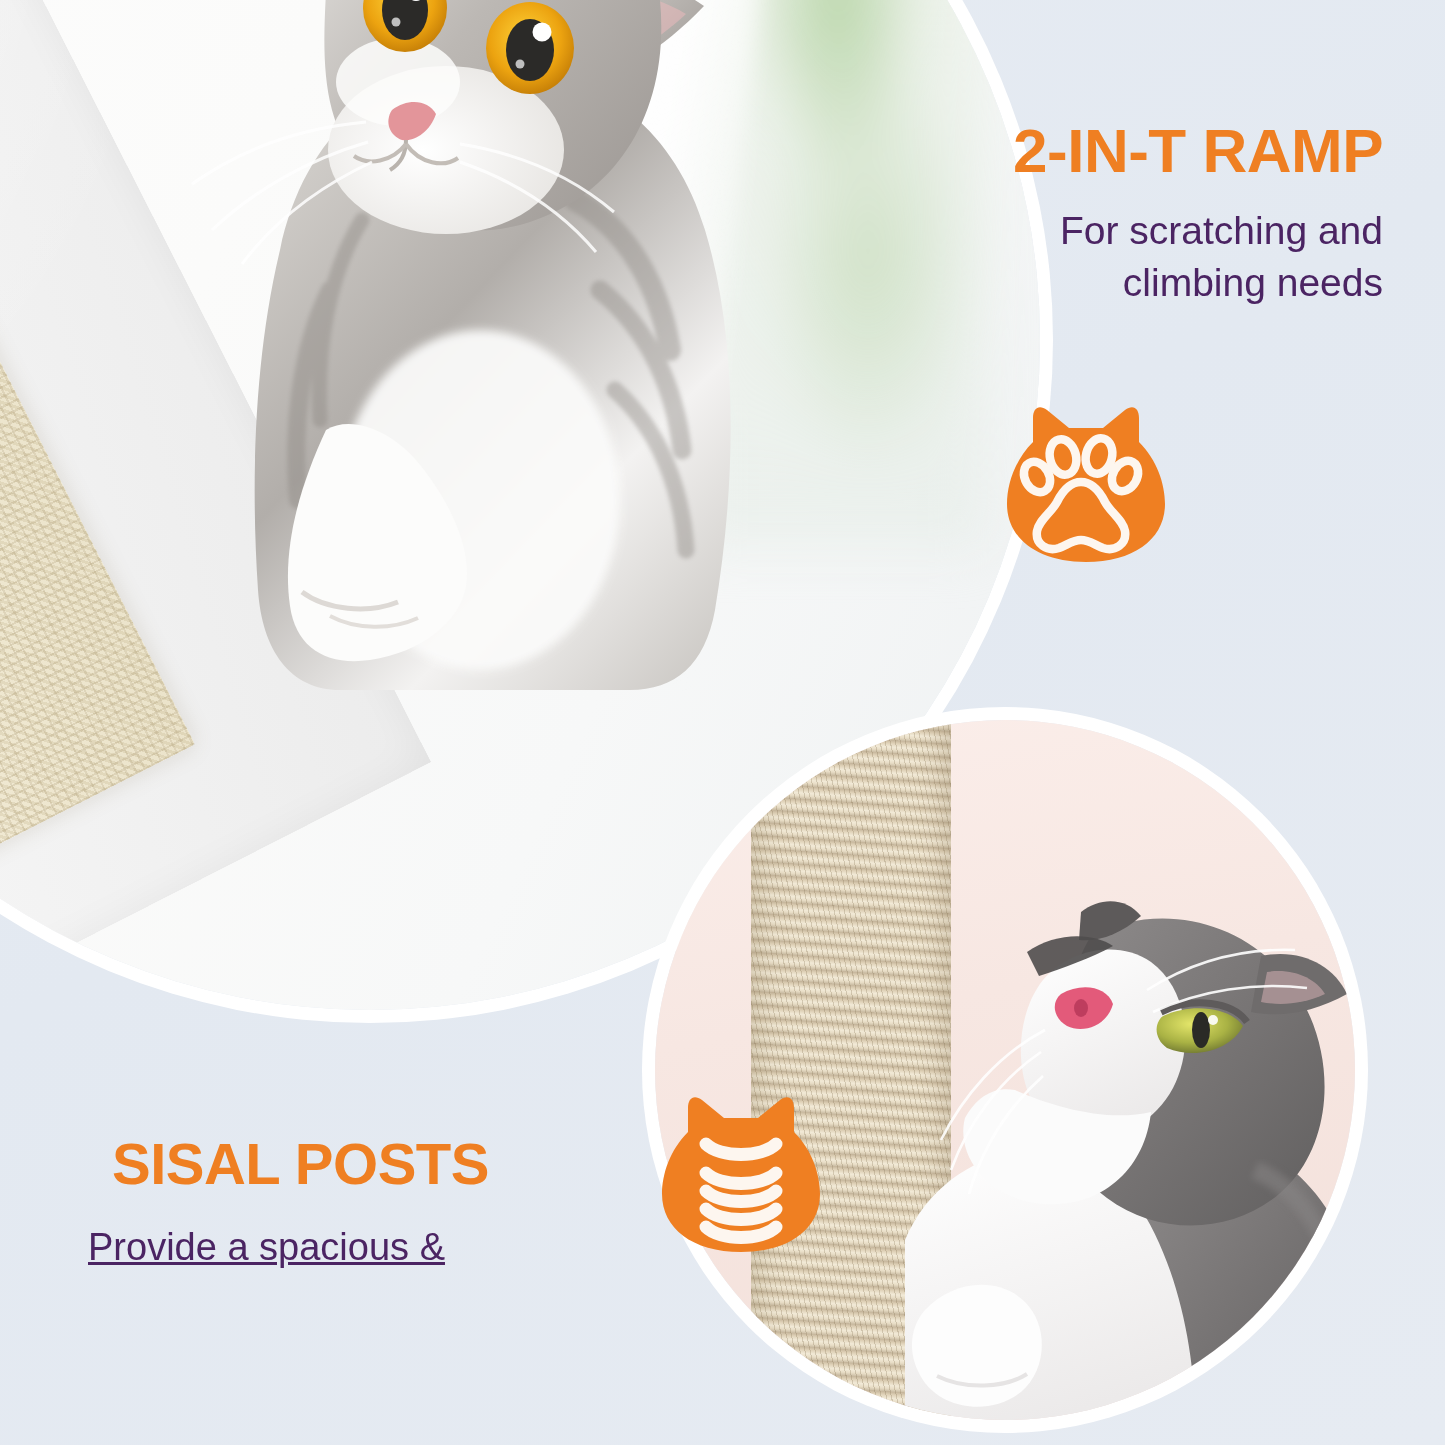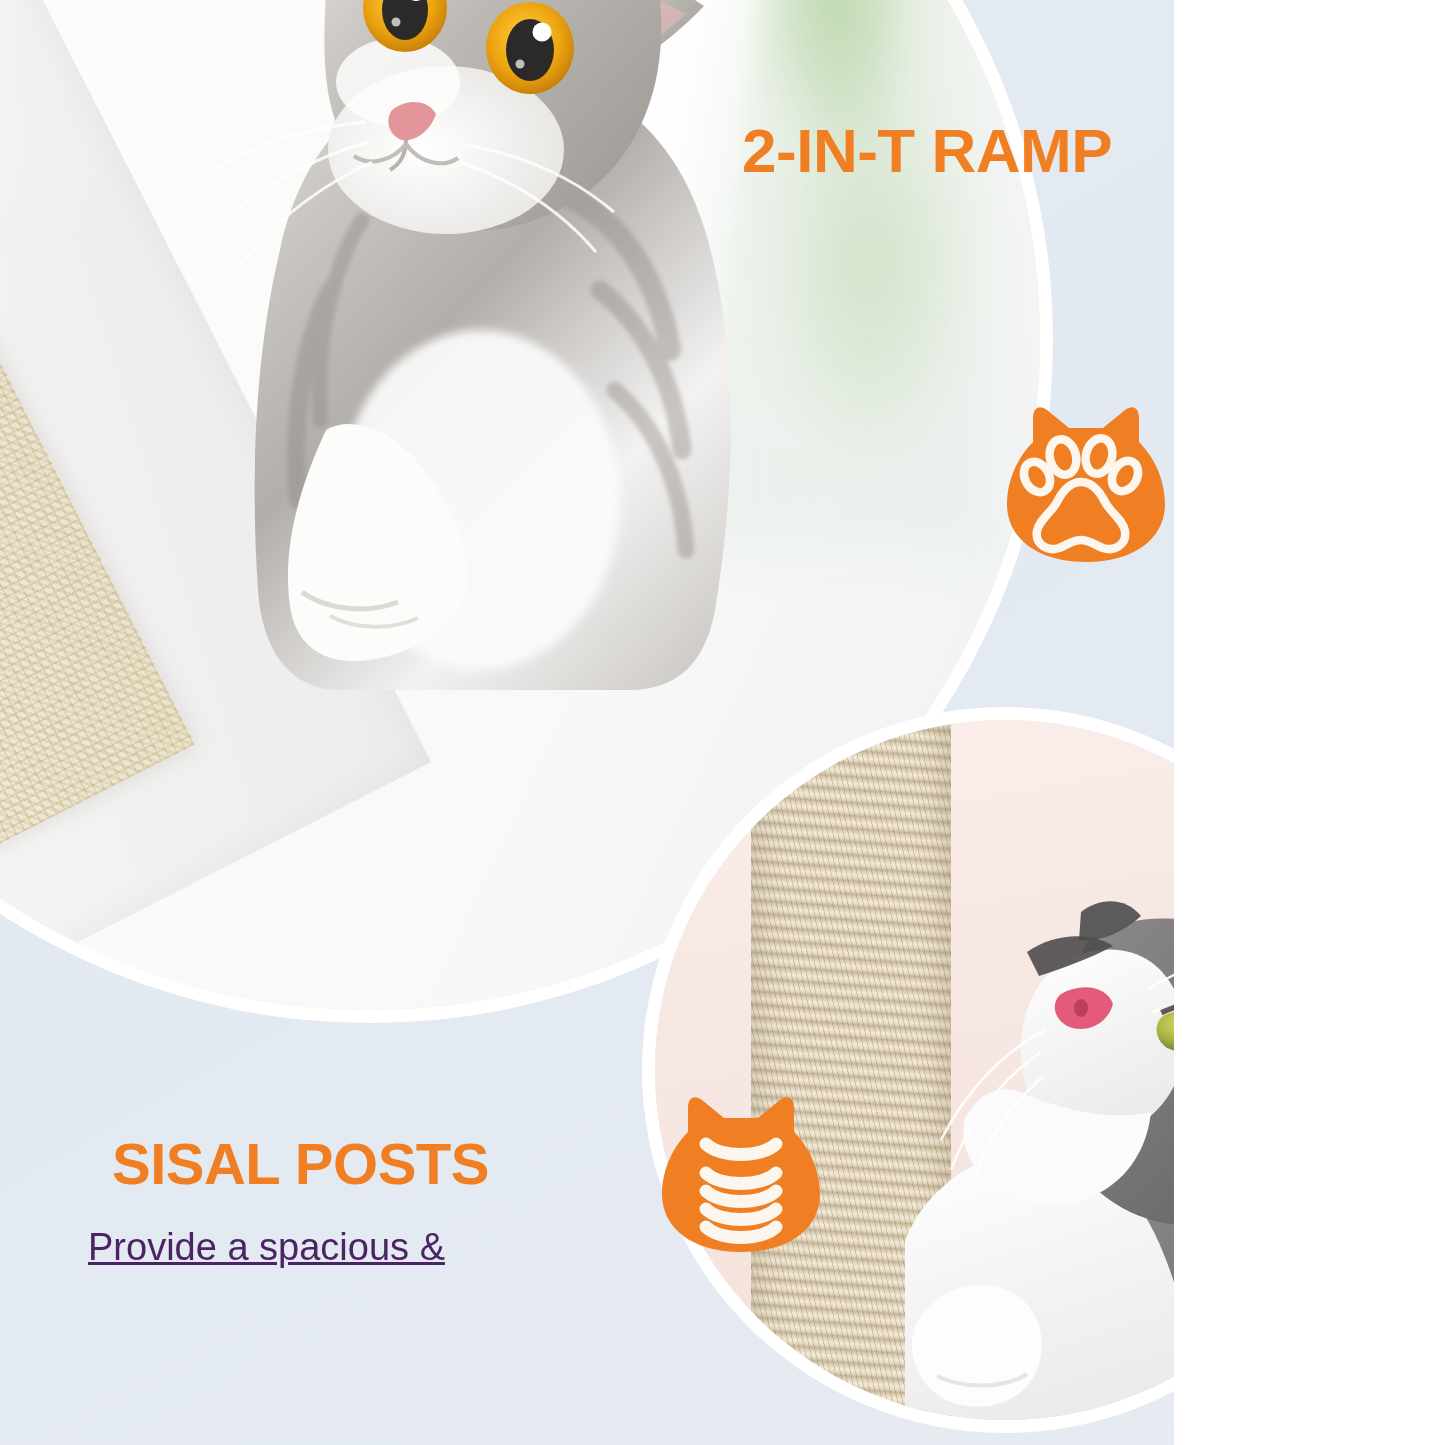--- a/index.html
+++ b/index.html
@@ -2,21 +2,21 @@
 <html><head>
 <meta charset="utf-8">
 <style>
   html, body {
     margin: 0;
     padding: 0;
     background: #ffffff;
   }
   .canvas {
     position: relative;
-    width: 1174px;
+    width: 1445px;
     height: 1445px;
     overflow: hidden;
     background: #e4eaf2;
     font-family: "Liberation Sans", sans-serif;
   }
 
   
   .bg {
     position: absolute;
     inset: 0;
@@ -407,20 +407,24 @@
                  C96 576 48 570 28 540 C12 516 14 488 30 470 Z" fill="#fdfdfd"></path>
         <path d="M42 536 C70 550 110 548 132 534" fill="none" stroke="#e6e4e4" stroke-width="4"></path>
 
         <path d="M360 330 C400 346 430 388 440 436" fill="none" stroke="#8a8787" stroke-width="18" filter="url(#fz)" opacity=".5"></path>
       </svg>
     </div>
   </div>
 
   <div class="text-block tb-ramp">
     <h2 class="headline">2-IN-T RAMP</h2>
+    <p class="subline">
+      <span>For scratching and</span><br>
+      <span>climbing needs</span>
+    </p>
   </div>
 
   <div class="text-block tb-sisal">
     <h2 class="headline">SISAL POSTS</h2>
     <p class="subline">
       <span>Provide a spacious &amp;</span><br>
     </p>
   </div>
 
   <svg class="badge badge-paw" viewBox="0 0 166 168">

